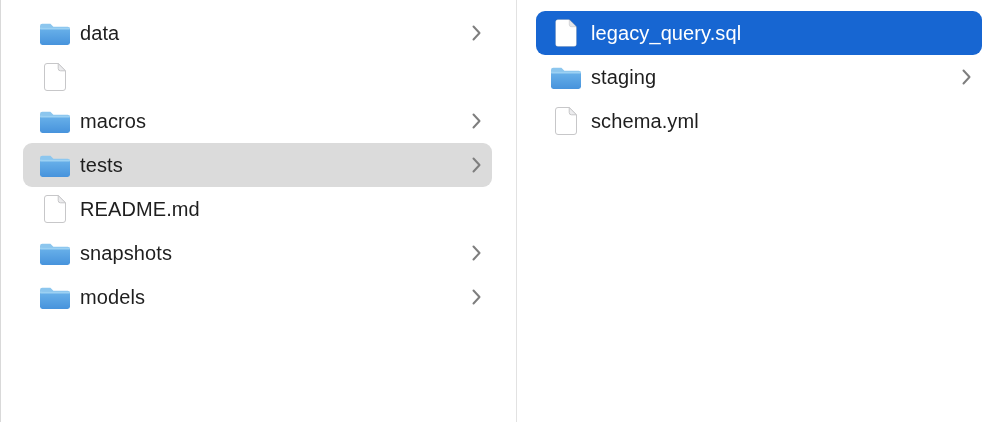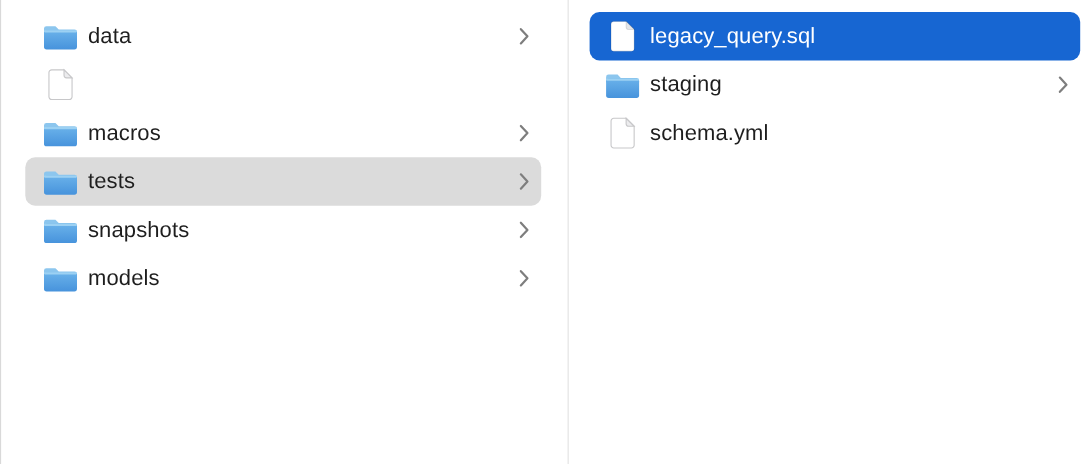--- a/index.html
+++ b/index.html
@@ -134,20 +134,29 @@
         </span>
         <span class="label">tests</span>
         <span class="chevron">
           <svg width="11" height="18" viewBox="0 0 11 18" aria-hidden="true">
             <path d="M2.5 2.5 L8.5 9 L2.5 15.5" fill="none" stroke="#7e7e7e" stroke-width="2" stroke-linecap="round" stroke-linejoin="round"></path>
           </svg>
         </span>
       </div>
       <div class="row">
         <span class="icon-box">
+          <svg width="24" height="30" viewBox="0 0 24 30" aria-hidden="true">
+            <path d="M1.5 4 a2.5 2.5 0 0 1 2.5-2.5 h11.2 l7.3 7.3 V26 a2.5 2.5 0 0 1-2.5 2.5 H4 A2.5 2.5 0 0 1 1.5 26 z" fill="#ffffff" stroke="#c7c7c9" stroke-width="1"></path>
+            <path d="M15.2 1.5 l7.3 7.3 h-5 a2.3 2.3 0 0 1-2.3-2.3 z" fill="#ececee" stroke="#c7c7c9" stroke-width="1"></path>
+          </svg>
+        </span>
+        <span class="label">README.md</span>
+      </div>
+      <div class="row">
+        <span class="icon-box">
           <svg width="32" height="26" viewBox="0 0 32 26" aria-hidden="true">
             <defs>
               <linearGradient id="fg5" x1="0" y1="0" x2="0" y2="1">
                 <stop offset="0" stop-color="#6ab2ea"></stop>
                 <stop offset="1" stop-color="#4793dc"></stop>
               </linearGradient>
             </defs>
             <path d="M1 6 a2.2 2.2 0 0 1 2.2-2.2 h8.2 l3 3 h14.4 A2.2 2.2 0 0 1 31 9 v2 H1 z" fill="#8cc6ee"></path>
             <rect x="1" y="7.5" width="30" height="17.5" rx="2.4" fill="url(#fg5)"></rect>
             <rect x="1" y="7.5" width="30" height="2" rx="1" fill="#a6d7f4" opacity="0.85"></rect>

